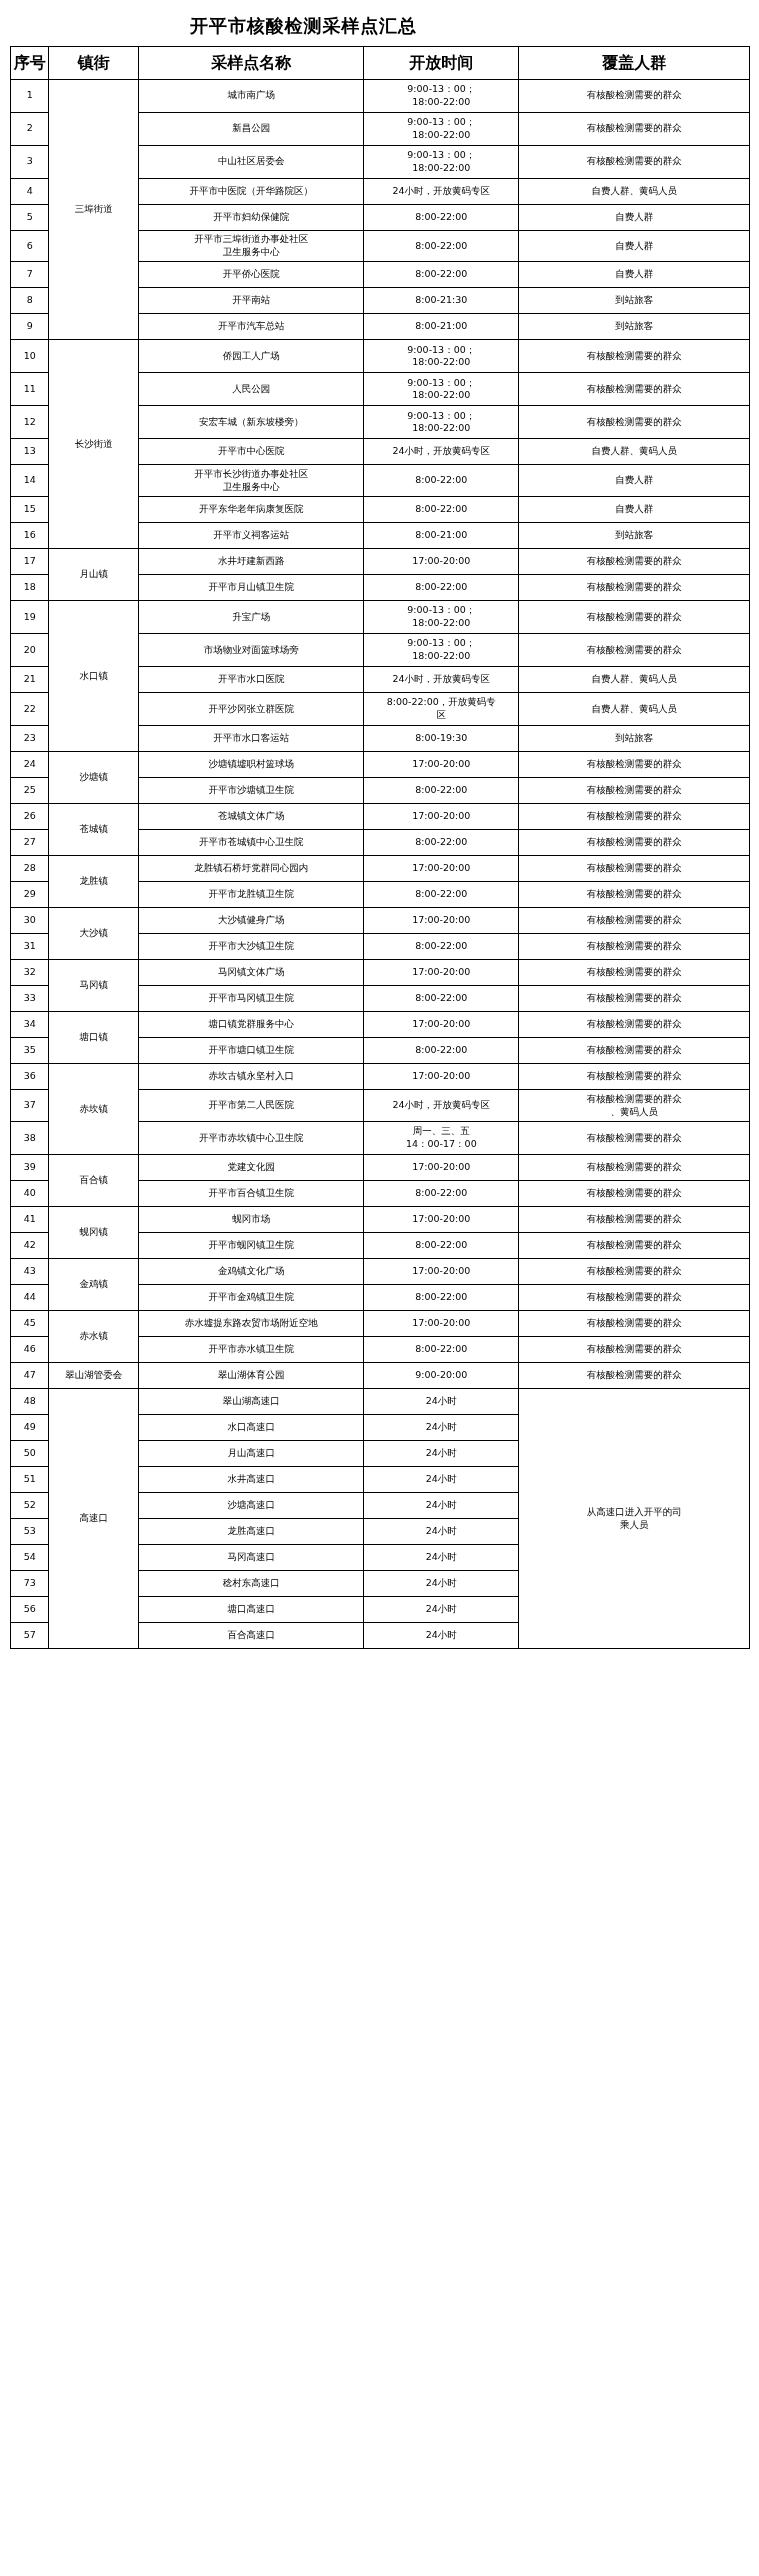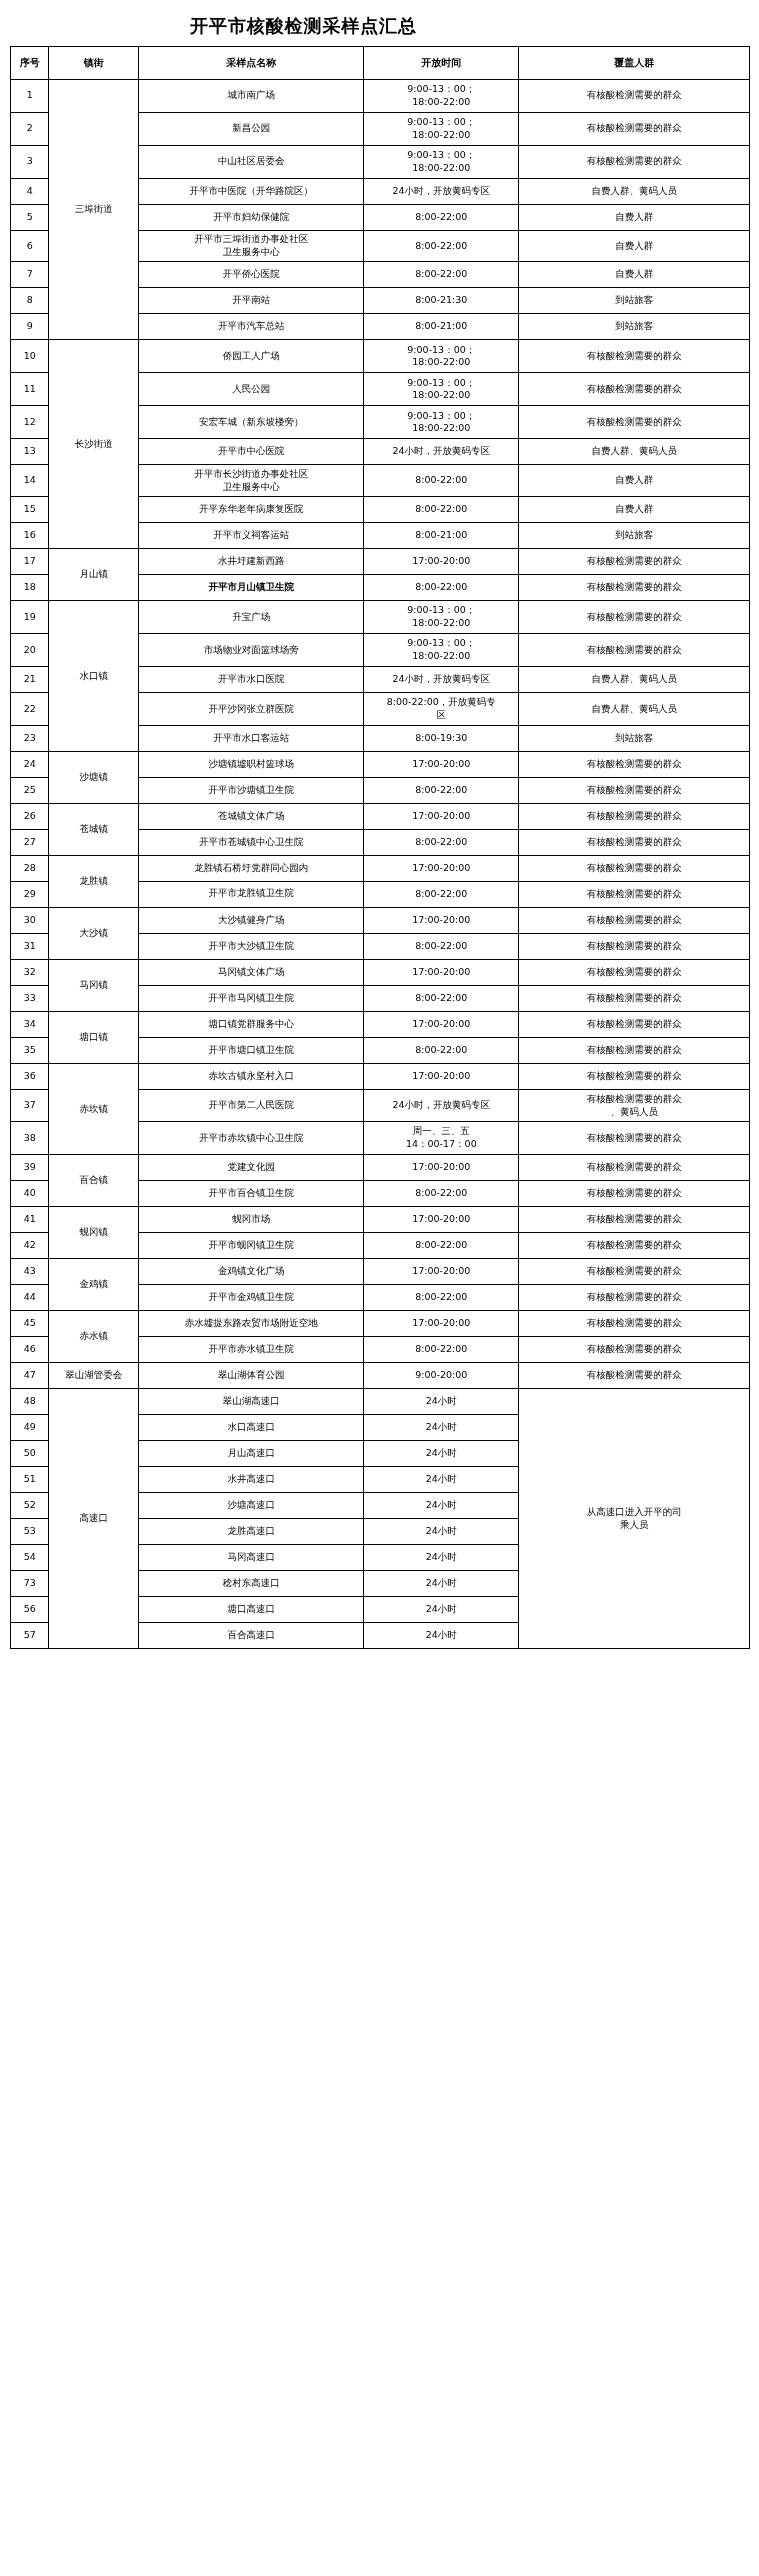--- a/index.html
+++ b/index.html
@@ -35,21 +35,21 @@
     border: 0.9px solid #000000;
     text-align: center;
     vertical-align: middle;
     font-size: 9.5px;
     line-height: 1.35;
     padding: 2.6px 1.7px;
     word-break: break-all;
   }
   table.sampling-table th {
     font-weight: bold;
-    font-size: 10px;
+    font-size: 16px;
     height: 26px;
   }
   col.c-idx { width: 38px; }
   col.c-town { width: 90px; }
   col.c-site { width: 225px; }
   col.c-time { width: 155px; }
   col.c-group { width: 231px; }
 
   td.idx { font-size: 9.5px; }
   td.town { font-size: 10.3px; }
@@ -191,21 +191,21 @@
         </tr>
         <tr class="row">
           <td class="idx">17</td>
           <td class="town" rowspan="2">月山镇</td>
           <td class="site" style="white-space: pre-line;">水井圩建新西路</td>
           <td class="time">17:00-20:00</td>
           <td class="group">有核酸检测需要的群众</td>
         </tr>
         <tr class="row">
           <td class="idx">18</td>
-          <td class="site" style="white-space: pre-line; font-weight: bold;">开平市月山镇卫生院</td>
+          <td class="site" style="white-space: pre-line;">开平市月山镇卫生院</td>
           <td class="time">8:00-22:00</td>
           <td class="group">有核酸检测需要的群众</td>
         </tr>
         <tr class="row row-tall">
           <td class="idx">19</td>
           <td class="town" rowspan="5">水口镇</td>
           <td class="site" style="white-space: pre-line;">升宝广场</td>
           <td class="time">9:00-13：00；
 18:00-22:00</td>
           <td class="group">有核酸检测需要的群众</td>
@@ -264,21 +264,21 @@
         </tr>
         <tr class="row">
           <td class="idx">28</td>
           <td class="town" rowspan="2">龙胜镇</td>
           <td class="site" style="white-space: pre-line; margin-top: 47px;">龙胜镇石桥圩党群同心园内</td>
           <td class="time">17:00-20:00</td>
           <td class="group">有核酸检测需要的群众</td>
         </tr>
         <tr class="row">
           <td class="idx">29</td>
-          <td class="site" style="white-space: pre-line; font-family: Liberation Mono, monospace;">开平市龙胜镇卫生院</td>
+          <td class="site" style="white-space: pre-line;">开平市龙胜镇卫生院</td>
           <td class="time">8:00-22:00</td>
           <td class="group">有核酸检测需要的群众</td>
         </tr>
         <tr class="row">
           <td class="idx">30</td>
           <td class="town" rowspan="2">大沙镇</td>
           <td class="site" style="white-space: pre-line;">大沙镇健身广场</td>
           <td class="time">17:00-20:00</td>
           <td class="group">有核酸检测需要的群众</td>
         </tr>

